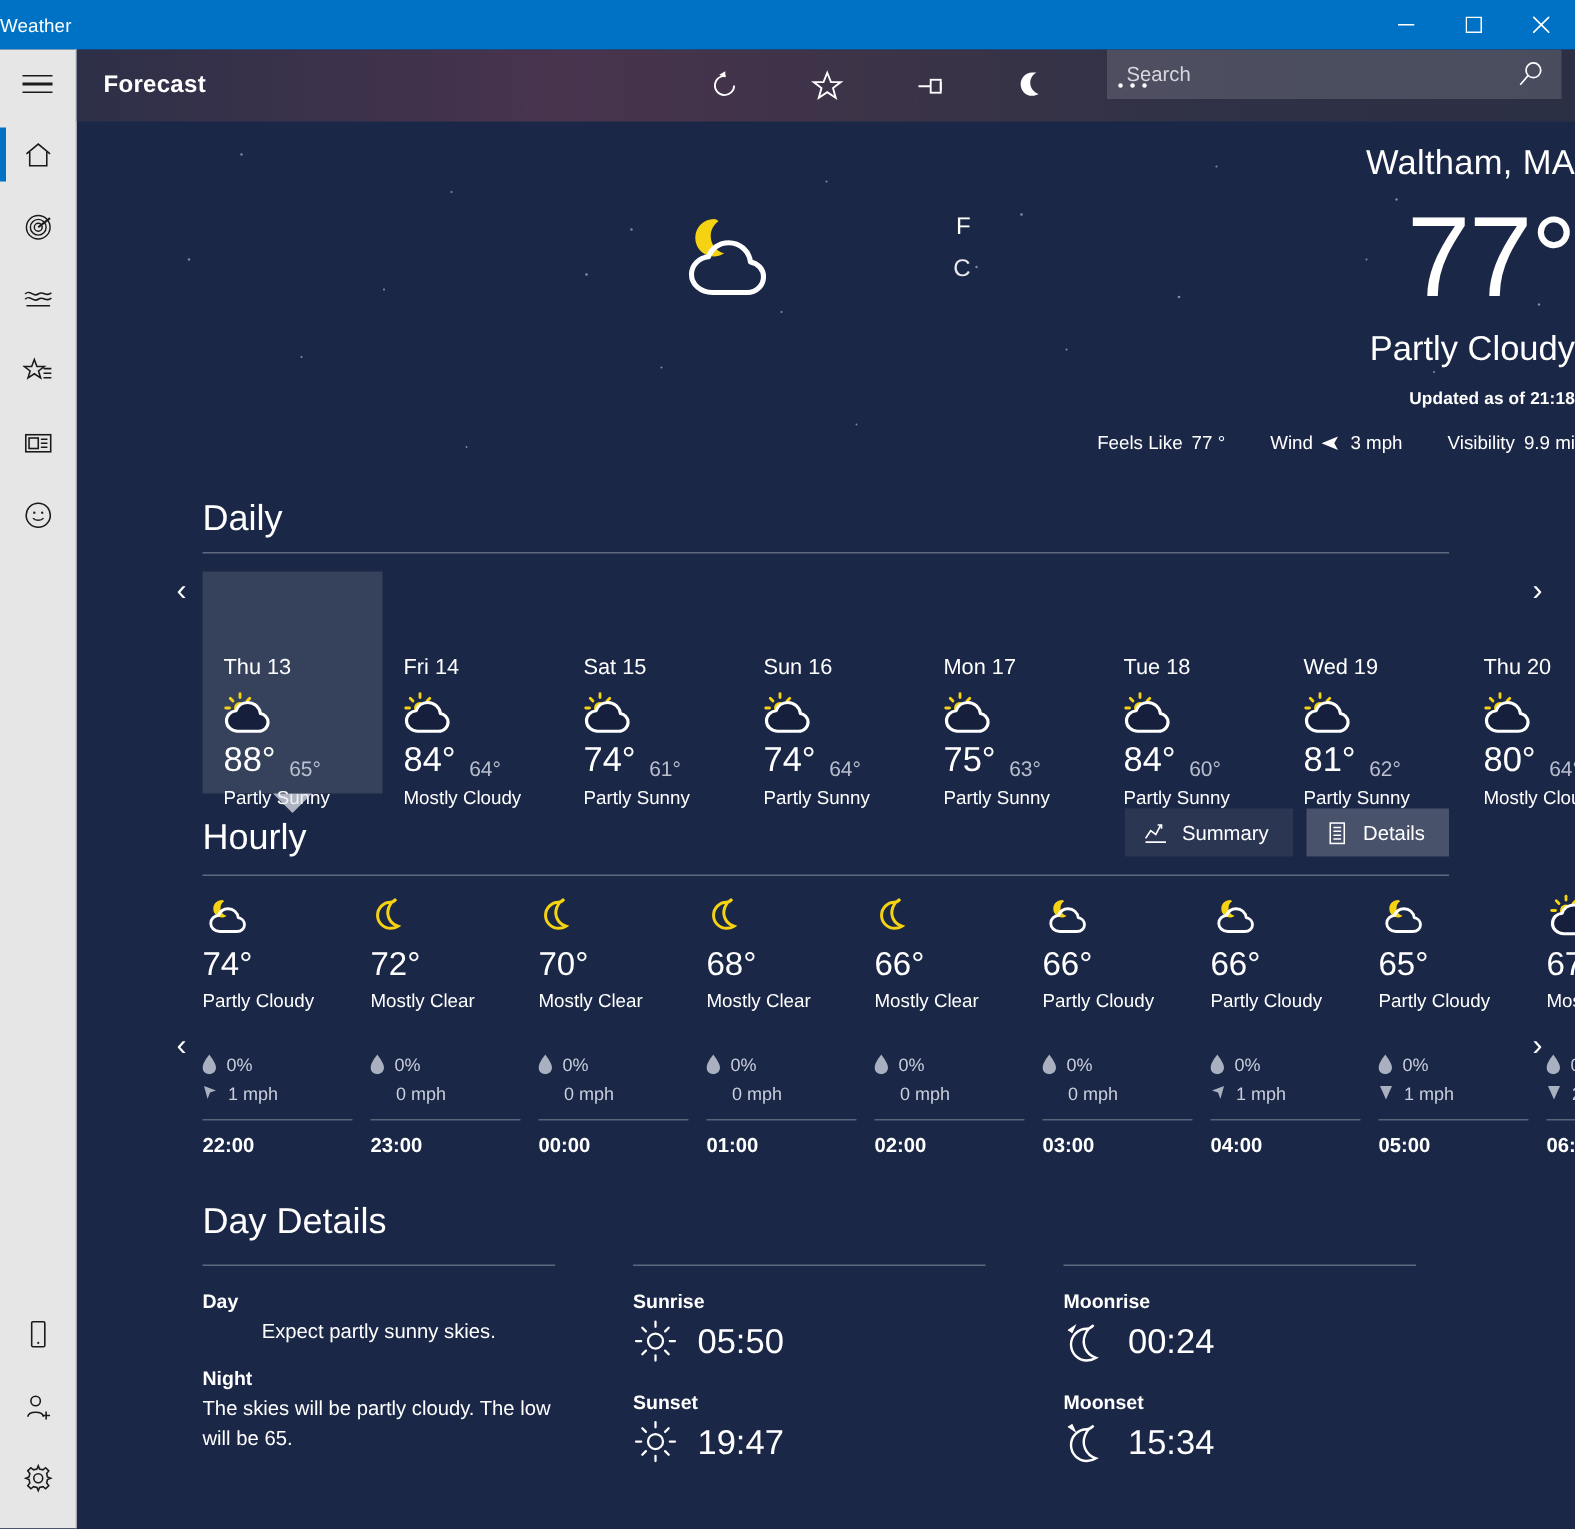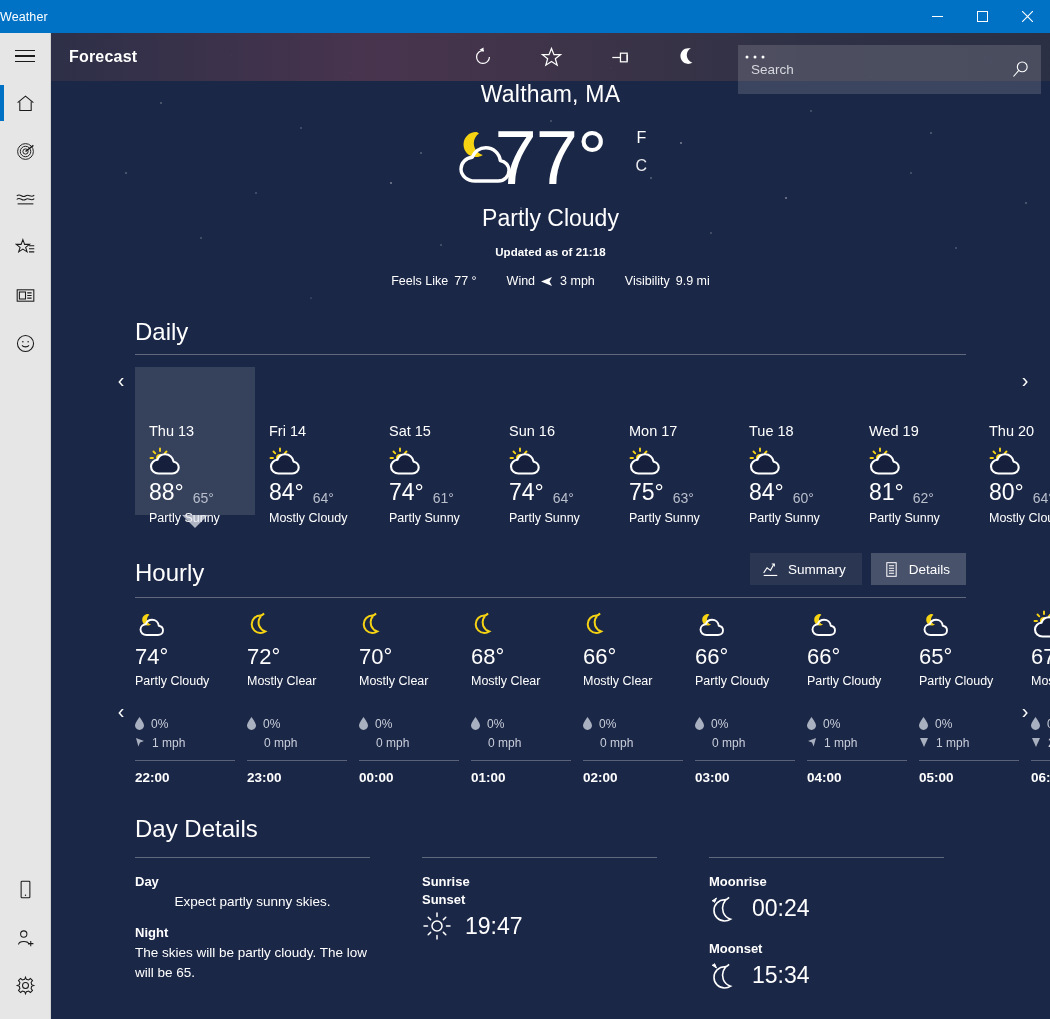--- a/index.html
+++ b/index.html
@@ -66,33 +66,33 @@
     background:linear-gradient(90deg, rgba(46,48,72,.97) 0%, rgba(74,52,78,.97) 32%, rgba(62,52,72,.97) 52%, rgba(48,50,70,.97) 75%, rgba(44,48,68,.97) 100%);
     padding-left:18px;
   }
   .cmdbar .pagetitle{ font-size:16px; font-weight:bold; letter-spacing:.2px; }
   .cmdicons{ position:absolute; left:398px; top:0; height:48px; display:flex; align-items:center; }
   .cmdicon{
     width:68px; height:48px; display:flex; align-items:center; justify-content:center;
     cursor:pointer; color:#fff;
   }
   .searchbox{
-    position:absolute; right:9px; top:12px; width:303px; height:49px;
+    position:absolute; right:9px; top:0; width:303px; height:33px;
     background:rgba(255,255,255,.14); display:flex; align-items:center;
     padding:0 6px 0 13px;
   }
   .searchbox input{
     flex:1; background:transparent; border:0; outline:0; color:#fff;
     font-family:"Liberation Sans", sans-serif; font-size:13.5px;
   }
   .searchbox input::placeholder{ color:#d6d8de; }
   .searchbox .mag{ width:30px; display:flex; align-items:center; justify-content:center; cursor:pointer; }
 
   
-  .hero{ position:relative; text-align:center; }
+  .hero{ position:relative; padding-top:14px; text-align:right; }
   .place{ font-size:23px; font-weight:300; letter-spacing:.2px; }
   .bigrow{ position:relative; height:95px; margin-top:6px; }
   .bigicon{ position:absolute; left:50%; margin-left:-112px; top:12px; }
   .bigtemp{
     font-size:76px; font-weight:300; line-height:88px; letter-spacing:-1px;
     display:inline-block;
   }
   .unitbox{
     position:absolute; left:50%; margin-left:85px; top:10px;
     display:flex; flex-direction:column; font-size:16px; font-weight:300; line-height:28px;
@@ -132,21 +132,21 @@
   .dcard .dlo{ font-size:14px; font-weight:300; color:#b9bfcd; }
   .dcard .dcond{ font-size:12.5px; font-weight:300; margin:5px 0 0 14px; white-space:nowrap; }
   .arrow{
     position:absolute; width:26px; height:26px; display:flex; align-items:center; justify-content:center;
     color:#fff; cursor:pointer; font-size:20px; font-weight:300;
   }
   .arrow.l{ left:57px; }
   .arrow.r{ right:12px; }
 
   
-  .hourly-wrap{ margin-top:28px; position:relative; }
+  .hourly-wrap{ position:relative; }
   .sec-head-row{ display:flex; align-items:flex-end; padding:0 84px; }
   .sec-head-row .sec-h{ padding-left:0; flex:1; }
   .togglebtns{ display:flex; gap:9px; padding-bottom:4px; }
   .tbtn{
     height:32px; padding:0 16px 0 12px; display:flex; align-items:center; gap:9px;
     background:rgba(255,255,255,.07); font-size:13.5px; font-weight:300; cursor:pointer;
   }
   .tbtn.active{ background:rgba(255,255,255,.20); }
   .hrule2{ height:1px; background:rgba(255,255,255,.30); margin:8px 84px 0 84px; }
 
@@ -918,20 +918,30 @@
           <div class="ddrule"></div>
           <div class="ddh">Day</div>
           <div class="ddp sp">Expect partly sunny skies.</div>
           <div class="ddh">Night</div>
           <div class="ddp">The skies will be partly cloudy. The low will be 65.</div>
         </div>
 
         <div class="dd-col">
           <div class="ddrule"></div>
           <div class="ddh">Sunrise</div>
+          <div class="astro">
+            <span>
+              <svg width="30" height="30" viewBox="0 0 30 30" fill="none" stroke="#fff" stroke-width="1.5" stroke-linecap="round">
+                <circle cx="15" cy="15" r="5"></circle>
+                <path d="M15 2 V5.5 M15 24.5 V28 M2 15 H5.5 M24.5 15 H28"></path>
+                <path d="M6.2 6.2 L8.6 8.6 M21.4 21.4 L23.8 23.8 M23.8 6.2 L21.4 8.6 M8.6 21.4 L6.2 23.8"></path>
+              </svg>
+            </span>
+            <span class="atime">05:50</span>
+          </div>
           <div class="ddh">Sunset</div>
           <div class="astro">
             <span>
               <svg width="30" height="30" viewBox="0 0 30 30" fill="none" stroke="#fff" stroke-width="1.5" stroke-linecap="round">
                 <circle cx="15" cy="15" r="5"></circle>
                 <path d="M15 2 V5.5 M15 24.5 V28 M2 15 H5.5 M24.5 15 H28"></path>
                 <path d="M6.2 6.2 L8.6 8.6 M21.4 21.4 L23.8 23.8 M23.8 6.2 L21.4 8.6 M8.6 21.4 L6.2 23.8"></path>
               </svg>
             </span>
             <span class="atime">19:47</span>

